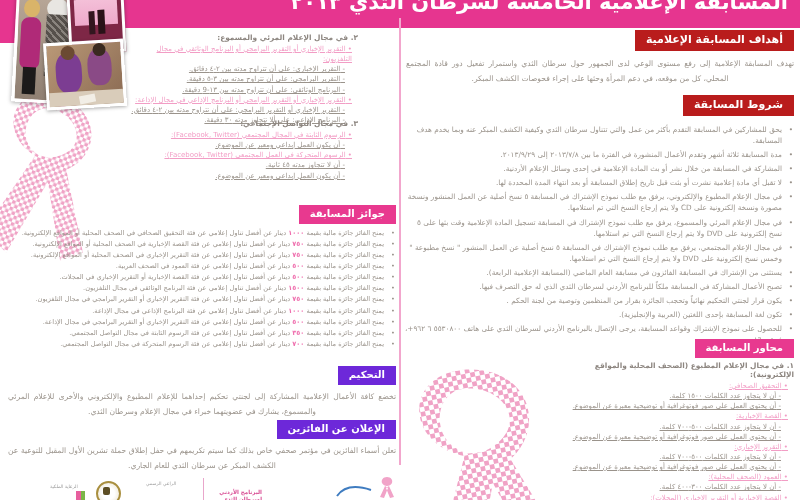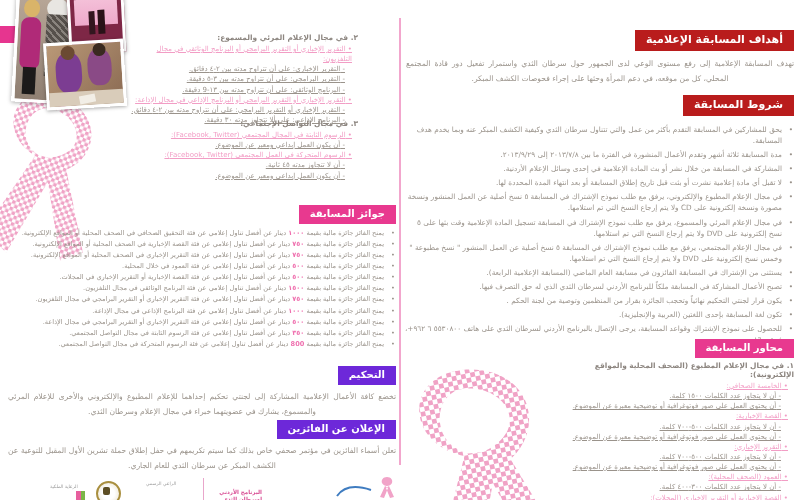--- a/index.html
+++ b/index.html
@@ -96,20 +96,23 @@
   #label-official{left:146px;top:5px;}
   #label-royal{left:50px;top:8px;}
   .swoosh{left:24px;top:10px;width:36px;height:14px;}
   .mini-logo{left:76px;top:15px;width:9px;height:9px;background:linear-gradient(90deg,#e75f9e 50%,#7ab648 50%);}
 </style>
 </head>
 <body>
 
 <div class="page">
 
+  <div class="banner">
+    <div class="banner-title">المسابقة الإعلامية الخامسة لسرطان الثدي ٢٠١٣</div>
+  </div>
   <div class="corner-block"></div>
   <div class="col-divider"></div>
 
   <div class="photo" id="photo1">
     <div class="p1-hair"></div>
     <div class="p1-dress"></div>
     <div class="p1-legs"></div>
     <div class="p1-hijab"></div>
     <div class="p1-body"></div>
     <div class="p1-paper"></div>
@@ -173,21 +176,21 @@
     </div>
 
   <div class="hdr strong" id="themes-hdr">محاور المسابقة</div>
   <div class="theme" id="theme-print">
     <div class="t-head">
       <span>١.</span>
       <span>في مجال الإعلام المطبوع (الصحف المحلية والمواقع الإلكترونية):</span>
     </div>
     <div>
 
-    <div class="ln cat">الخامسة الصحافي:</div>
+    <div class="ln cat">التحقيق الصحافي:</div>
         <div class="ln pt">أن لا يتجاوز عدد الكلمات ١٥٠٠ كلمة.</div>
         <div class="ln pt">أن يحتوي العمل على صور فوتوغرافية أو توضيحية معبرة عن الموضوع.</div>
         <div class="ln cat">القصة الإخبارية:</div>
         <div class="ln pt">أن لا يتجاوز عدد الكلمات ٥٠٠-٧٠٠ كلمة.</div>
         <div class="ln pt">أن يحتوي العمل على صور فوتوغرافية أو توضيحية معبرة عن الموضوع.</div>
         <div class="ln cat">التقرير الإخباري:</div>
         <div class="ln pt">أن لا يتجاوز عدد الكلمات ٥٠٠-٧٠٠ كلمة.</div>
         <div class="ln pt">أن يحتوي العمل على صور فوتوغرافية أو توضيحية معبرة عن الموضوع.</div>
         <div class="ln cat">العمود (الصحف المحلية):</div>
         <div class="ln pt">أن لا يتجاوز عدد الكلمات ٣٠٠-٤٠٠ كلمة.</div>
@@ -226,28 +229,28 @@
         <div class="ln pt">أن يكون العمل إبداعي ومعبر عن الموضوع.</div>
       </div>
   </div>
 
   <div class="hdr strong" id="prizes-hdr">جوائز المسابقة</div>
   <div class="blist" id="prize-list">
 
   <div class="item"><span>يمنح الفائز جائزة مالية بقيمة </span><span class="amount">١٠٠٠</span><span> دينار عن أفضل تناول إعلامي عن فئة التحقيق الصحافي في الصحف المحلية أو المواقع الإلكترونية.</span></div>
       <div class="item"><span>يمنح الفائز جائزة مالية بقيمة </span><span class="amount">٧٥٠</span><span> دينار عن أفضل تناول إعلامي عن فئة القصة الإخبارية في الصحف المحلية أو المواقع الإلكترونية.</span></div>
       <div class="item"><span>يمنح الفائز جائزة مالية بقيمة </span><span class="amount">٧٥٠</span><span> دينار عن أفضل تناول إعلامي عن فئة التقرير الإخباري في الصحف المحلية أو المواقع الإلكترونية.</span></div>
-      <div class="item"><span>يمنح الفائز جائزة مالية بقيمة </span><span class="amount">٥٠٠</span><span> دينار عن أفضل تناول إعلامي عن فئة العمود في خلال المحلية.</span></div>
+      <div class="item"><span>يمنح الفائز جائزة مالية بقيمة </span><span class="amount">٥٠٠</span><span> دينار عن أفضل تناول إعلامي عن فئة العمود في الصحف العربية.</span></div>
       <div class="item"><span>يمنح الفائز جائزة مالية بقيمة </span><span class="amount">٥٠٠</span><span> دينار عن أفضل تناول إعلامي عن فئة القصة الإخبارية أو التقرير الإخباري في المجلات.</span></div>
       <div class="item"><span>يمنح الفائز جائزة مالية بقيمة </span><span class="amount">١٥٠٠</span><span> دينار عن أفضل تناول إعلامي عن فئة البرنامج الوثائقي في مجال التلفزيون.</span></div>
       <div class="item"><span>يمنح الفائز جائزة مالية بقيمة </span><span class="amount">٧٥٠</span><span> دينار عن أفضل تناول إعلامي عن فئة التقرير الإخباري أو التقرير البرامجي في مجال التلفزيون.</span></div>
       <div class="item"><span>يمنح الفائز جائزة مالية بقيمة </span><span class="amount">١٠٠٠</span><span> دينار عن أفضل تناول إعلامي عن فئة البرنامج الإذاعي في مجال الإذاعة.</span></div>
       <div class="item"><span>يمنح الفائز جائزة مالية بقيمة </span><span class="amount">٥٠٠</span><span> دينار عن أفضل تناول إعلامي عن فئة التقرير الإخباري أو التقرير البرامجي في مجال الإذاعة.</span></div>
       <div class="item"><span>يمنح الفائز جائزة مالية بقيمة </span><span class="amount">٣٥٠</span><span> دينار عن أفضل تناول إعلامي عن فئة الرسوم الثابتة في مجال التواصل المجتمعي.</span></div>
-      <div class="item"><span>يمنح الفائز جائزة مالية بقيمة </span><span class="amount">800</span><span> دينار عن أفضل تناول إعلامي عن فئة الرسوم المتحركة في مجال التواصل المجتمعي.</span></div>
+      <div class="item"><span>يمنح الفائز جائزة مالية بقيمة </span><span class="amount">٧٠٠</span><span> دينار عن أفضل تناول إعلامي عن فئة الرسوم المتحركة في مجال التواصل المجتمعي.</span></div>
     </div>
 
   <div class="hdr mid" id="judging-hdr">التحكيم</div>
   <div class="para" id="judging-body">تخضع كافة الأعمال الإعلامية المشاركة إلى لجنتي تحكيم إحداهما للإعلام المطبوع والإلكتروني والأخرى للإعلام المرئي والمسموع، يشارك في عضويتهما خبراء في مجال الإعلام وسرطان الثدي.</div>
 
   <div class="hdr mid" id="ann-hdr">الإعلان عن الفائزين</div>
   <div class="para" id="ann-body">تعلن أسماء الفائزين في مؤتمر صحفي خاص بذلك كما سيتم تكريمهم في حفل إطلاق حملة تشرين الأول المقبل للتوعية عن الكشف المبكر عن سرطان الثدي للعام الجاري.</div>
 
   <div class="footer">
     <div class="f-divider"></div>

